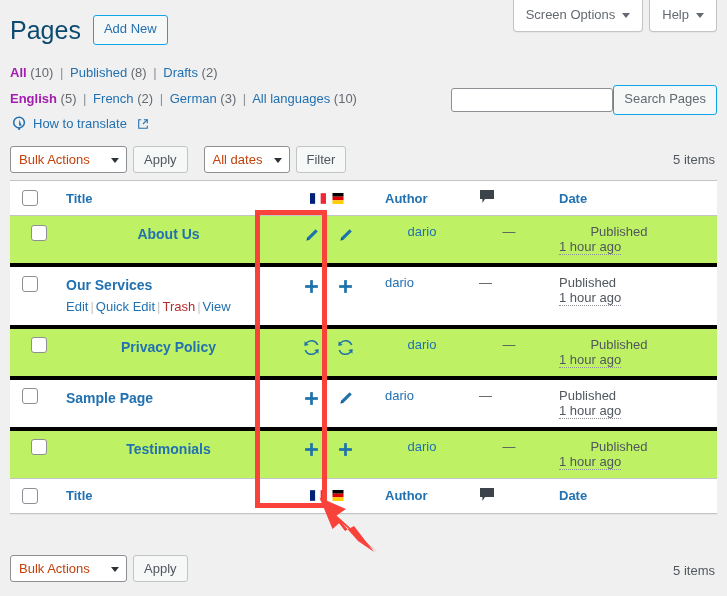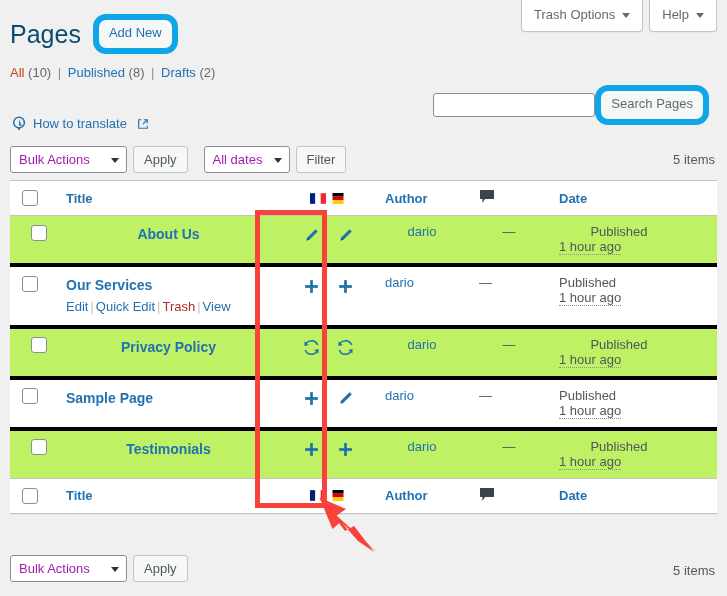--- a/index.html
+++ b/index.html
@@ -66,22 +66,22 @@
     font-size: 25px;
     font-weight: 400;
     color: #0c4a6e;
     line-height: 1.3;
     margin: 0;
     padding: 0;
   }
   .btn {
     display: inline-block;
     background: #f6f7f7;
-    border: 6px solid #0ea5e9;
-    border-radius: 13px;
+    border: 1px solid #0ea5e9;
+    border-radius: 3px;
     color: #2271b1;
     font-size: 13px;
     line-height: 1.6;
     padding: 3px 10px 4px 10px;
     cursor: pointer;
     white-space: nowrap;
   }
   .btn-secondary-plain {
     background: #f6f7f7;
     color: #646970;
@@ -97,21 +97,21 @@
     font-size: 13px;
     color: #646970;
     line-height: 1.5;
   }
   .subsubsub li { display: inline; }
   .subsubsub a {
     color: #2271b1;
     text-decoration: none;
     cursor: pointer;
   }
-  .subsubsub a.current { color: #c2410c; font-weight: 400; }
+  .subsubsub a.current { color: #a21caf; font-weight: 700; }
   .subsubsub .sep { color: #8c8f94; padding: 0 3px; }
   .subsubsub .count { color: #646970; }
   #filter-status { top: 63px; }
   #filter-lang { top: 89px; }
 
   
   .howto {
     position: absolute;
     left: 12px;
     top: 116px;
@@ -122,21 +122,21 @@
     color: #2271b1;
     cursor: pointer;
     justify-content: space-between;
   }
   .howto .label { color: #2271b1; }
 
   
   .search-box {
     position: absolute;
     top: 85px;
-    right: 18px;
+    right: 10px;
     display: flex;
     gap: 0;
     align-items: center;
   }
   .search-input {
     width: 162px;
     height: 24px;
     border: 1px solid #8c8f94;
     border-radius: 3px;
     background: #fff;
@@ -156,21 +156,21 @@
     align-items: center;
     gap: 6px;
   }
   .select {
     position: relative;
     background: #fff;
     border: 1px solid #8c8f94;
     border-radius: 3px;
     height: 27px;
     font-size: 13px;
-    color: #a21caf;
+    color: #c2410c;
     display: flex;
     align-items: center;
     padding: 0 24px 0 8px;
     cursor: pointer;
     box-sizing: border-box;
   }
   .select .arrow {
     position: absolute;
     right: 7px;
     top: 50%;
@@ -364,21 +364,21 @@
     z-index: 41;
   }
 </style>
 </head>
 <body>
 
 <div id="root">
 
   <div class="screen-meta">
     <div class="meta-tab">
-      <span>Trash Options</span>
+      <span>Screen Options</span>
       <span class="caret"></span>
     </div>
     <div class="meta-tab">
       <span>Help</span>
       <span class="caret"></span>
     </div>
   </div>
 
   <div class="page-head">
     <h1 class="page-title">Pages</h1>
@@ -391,20 +391,35 @@
       <span class="count">(10)</span>
     </li><li class="sep">|</li><li>
       <a>Published</a>
       <span class="count">(8)</span>
     </li><li class="sep">|</li><li>
       <a>Drafts</a>
       <span class="count">(2)</span>
     </li>
   </ul>
 
+  <ul class="subsubsub" id="filter-lang">
+    <li>
+      <a class="current">English</a>
+      <span class="count">(5)</span>
+    </li><li class="sep">|</li><li>
+      <a>French</a>
+      <span class="count">(2)</span>
+    </li><li class="sep">|</li><li>
+      <a>German</a>
+      <span class="count">(3)</span>
+    </li><li class="sep">|</li><li>
+      <a>All languages</a>
+      <span class="count">(10)</span>
+    </li>
+  </ul>
 
   <div class="howto">
     <svg width="15" height="15" viewBox="0 0 16 16">
       <circle cx="7.5" cy="7" r="5.7" fill="none" stroke="#2271b1" stroke-width="1.6"></circle>
       <path d="M7.6 3.6 L7.6 10.4 L10.4 10.4 Z" fill="#2271b1"></path>
       <rect x="6.6" y="12.2" width="2" height="2.6" rx="0.6" fill="#2271b1"></rect>
     </svg>
     <span class="label">How to translate</span>
     <svg width="12" height="12" viewBox="0 0 14 14" style="margin-left:4px;">
       <path d="M5 2 H2 V12 H12 V9" fill="none" stroke="#2271b1" stroke-width="1.3"></path>

